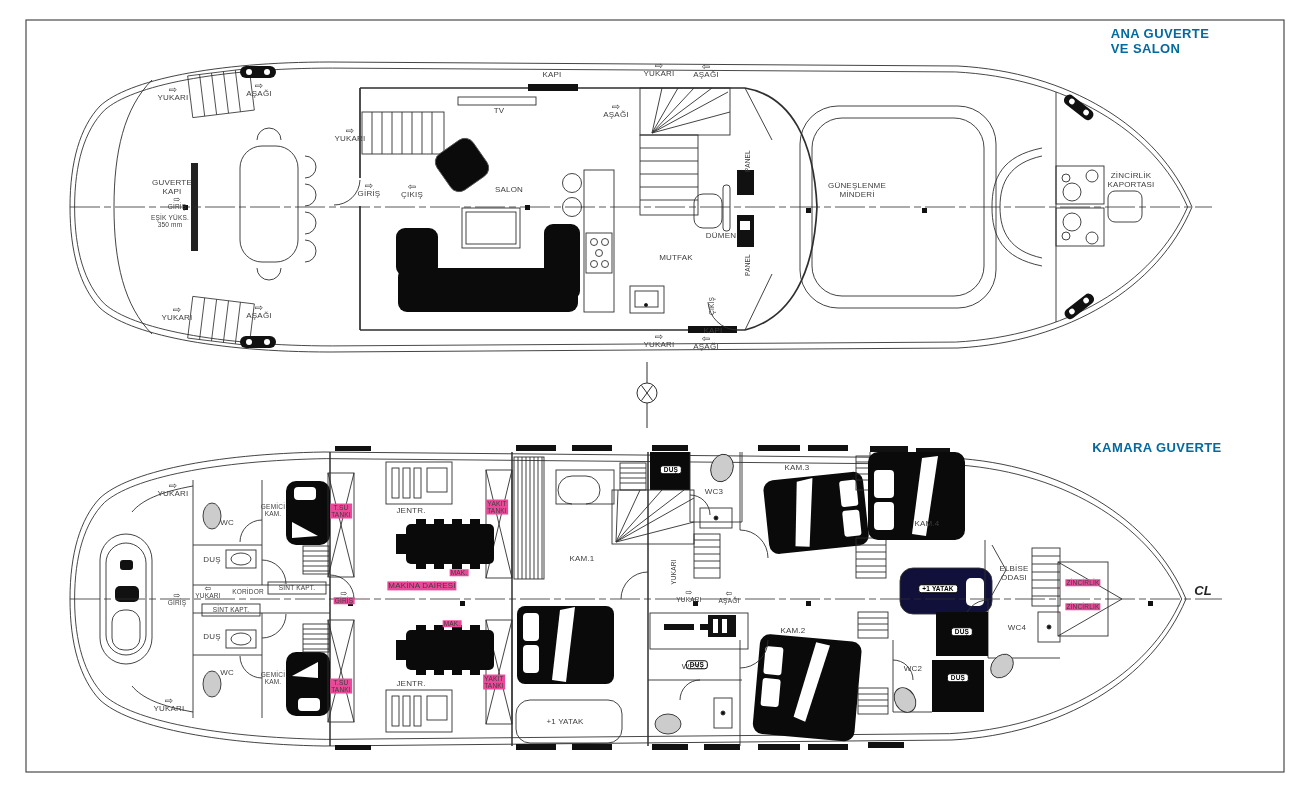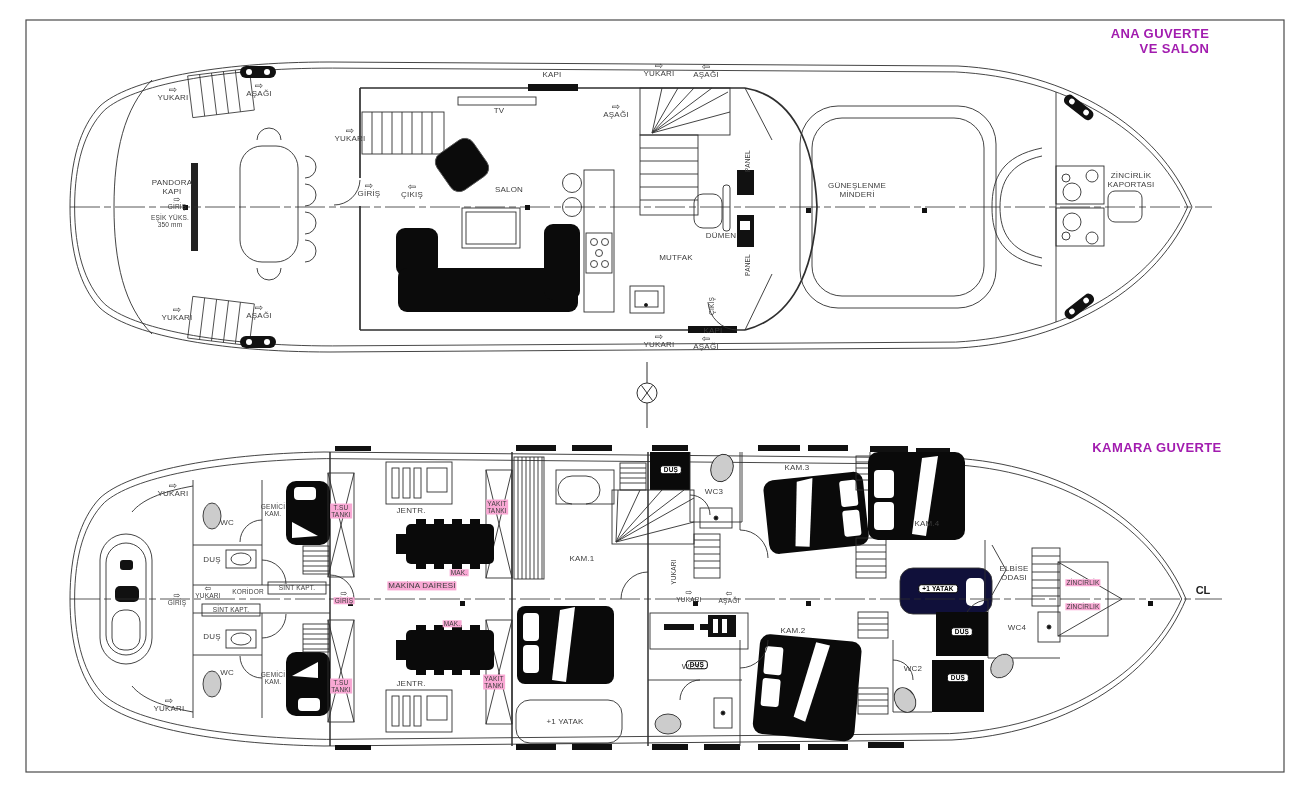--- a/index.html
+++ b/index.html
@@ -8,26 +8,26 @@
   .canvas svg{position:absolute;left:0;top:0;}
   .layer{position:absolute;left:0;top:0;width:100%;height:100%;}
   .lb{position:absolute;transform:translate(-50%,-50%);display:flex;flex-direction:column;
       align-items:center;color:#3d3d3d;font-size:8px;line-height:1.15;text-align:center;
       white-space:pre-line;letter-spacing:.2px;pointer-events:none;}
   .lb .ar{font-style:normal;font-size:10px;line-height:7px;color:#2e2e2e;}
   .lb .tx{font-style:normal;}
   .lb.v{transform:translate(-50%,-50%) rotate(-90deg);}
   .lb.sm{font-size:6.5px;}
   .lb.sm .ar{font-size:8px;line-height:6px;}
-  .lb.bg .tx{background:#f9a8d4;padding:0 1px;text-align:center;}
+  .lb.bg .tx{background:#ec4899;padding:0 1px;text-align:center;}
   .lb.bxl .tx{background:#fff;border:1px solid #000;border-radius:3px;padding:0 3px;
       font-size:6.5px;font-weight:bold;color:#000;white-space:nowrap;}
   .ttl{position:absolute;transform:translate(-50%,-50%);font-weight:bold;font-size:13px;
-      color:#a21caf;text-align:right;white-space:pre-line;letter-spacing:.4px;}
-  .cl{position:absolute;transform:translate(-50%,-50%);font-weight:bold;font-size:11px;color:#222;}
+      color:#0369a1;text-align:left;white-space:pre-line;letter-spacing:.4px;}
+  .cl{position:absolute;transform:translate(-50%,-50%);font-weight:bold;font-size:13px;color:#222;font-style:italic;}
 </style>
 </head>
 <body>
 
 <div class="canvas">
 
 <svg width="1303" height="795" viewBox="0 0 1303 795">
   <rect x="26" y="20" width="1258" height="752" fill="none" stroke="#4a4a4a" stroke-width="1.2"></rect>
 
   <g fill="none" stroke="#2f2f2f" stroke-width="0.9">
@@ -439,21 +439,21 @@
   <div class="ttl" style="left:1160px;top:41px">ANA GUVERTE
 VE SALON</div>
   <div class="ttl" style="left:1157px;top:447px">KAMARA GUVERTE</div>
   <div class="cl" style="left:1203px;top:590px">CL</div>
 
   <span class="lb" style="left:173px;top:94px"><i class="ar">⇨</i><em class="tx">YUKARI</em></span>
   <span class="lb" style="left:259px;top:90px"><i class="ar">⇨</i><em class="tx">AŞAĞI</em></span>
   <span class="lb" style="left:350px;top:135px"><i class="ar">⇨</i><em class="tx">YUKARI</em></span>
   <span class="lb" style="left:369px;top:190px"><i class="ar">⇨</i><em class="tx">GİRİŞ</em></span>
   <span class="lb" style="left:412px;top:191px"><i class="ar">⇦</i><em class="tx">ÇIKIŞ</em></span>
-  <span class="lb" style="left:172px;top:187px"><em class="tx">PANDORA
+  <span class="lb" style="left:172px;top:187px"><em class="tx">GUVERTE
 KAPI</em></span>
   <span class="lb sm" style="left:177px;top:204px"><i class="ar">⇨</i><em class="tx">GİRİŞ</em></span>
   <span class="lb sm" style="left:170px;top:221px"><em class="tx">EŞİK YÜKS.
 350 mm</em></span>
   <span class="lb" style="left:552px;top:75px"><em class="tx">KAPI</em></span>
   <span class="lb" style="left:499px;top:111px"><em class="tx">TV</em></span>
   <span class="lb" style="left:509px;top:190px"><em class="tx">SALON</em></span>
   <span class="lb" style="left:616px;top:111px"><i class="ar">⇨</i><em class="tx">AŞAĞI</em></span>
   <span class="lb" style="left:659px;top:70px"><i class="ar">⇨</i><em class="tx">YUKARI</em></span>
   <span class="lb" style="left:706px;top:71px"><i class="ar">⇦</i><em class="tx">AŞAĞI</em></span>

